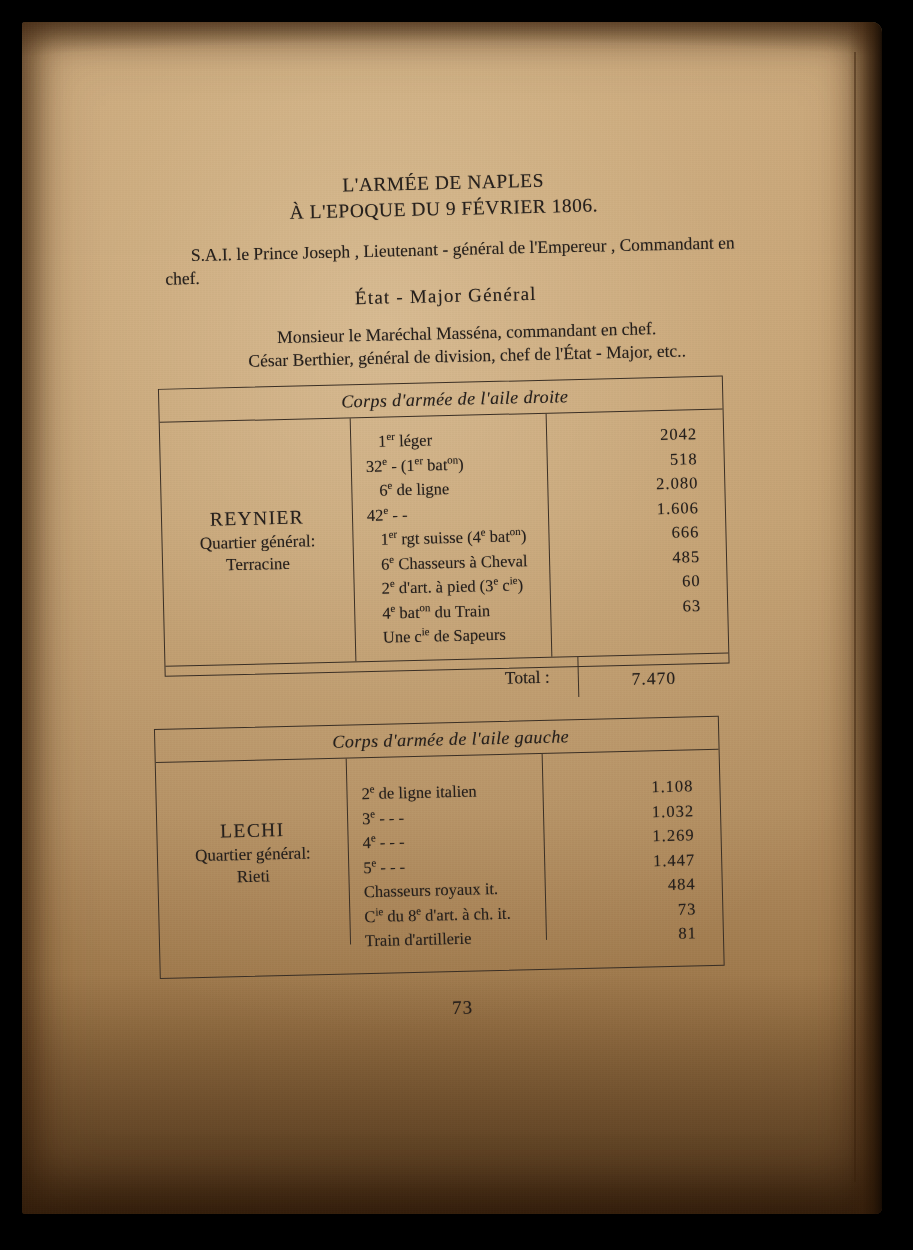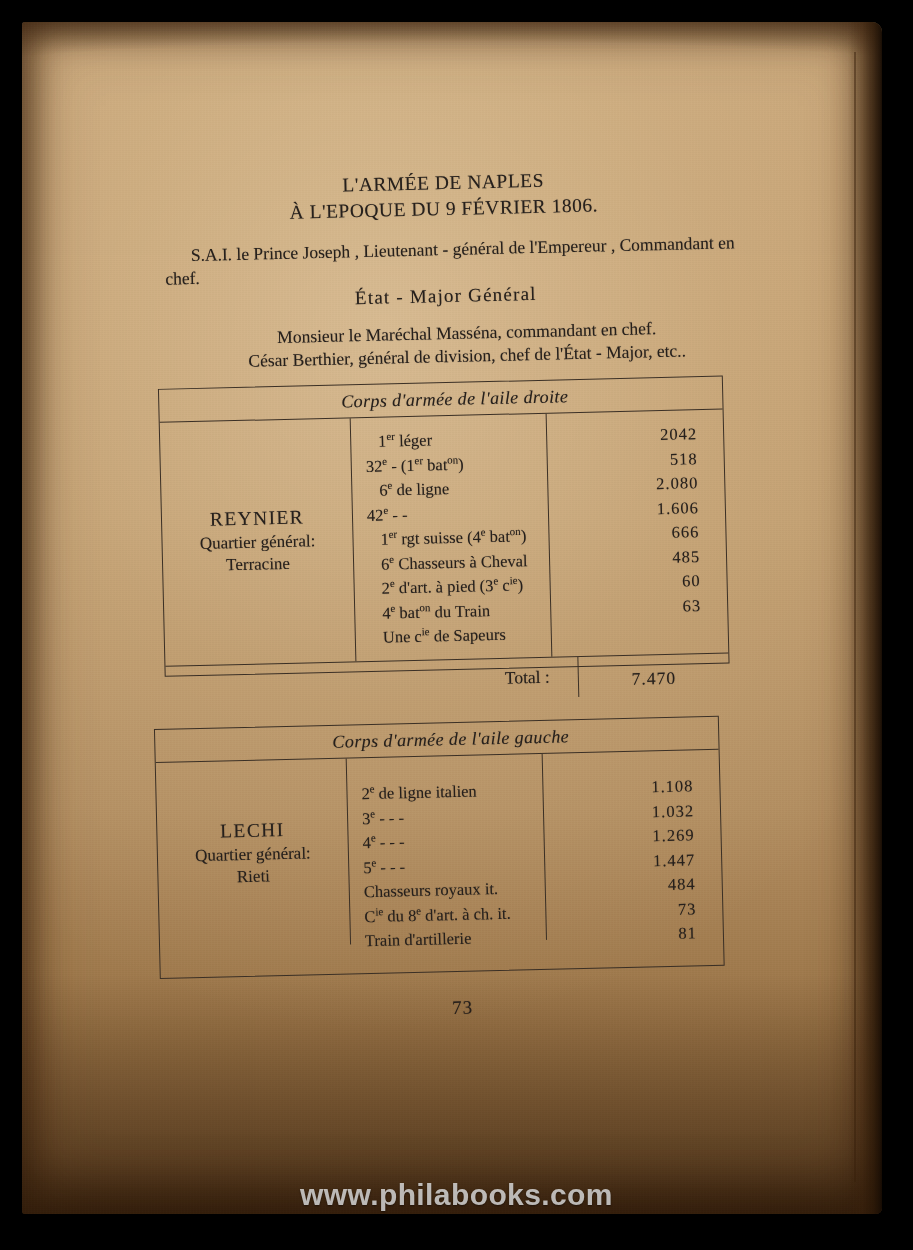--- a/index.html
+++ b/index.html
@@ -288,15 +288,14 @@
       </div>
     </div>
 
     <div id="top-curl"></div>
     <div id="bottom-dark"></div>
     <div id="gutter"></div>
     <div id="edge-line"></div>
 
   </div>
 
-  <div id="watermark">www.philabooks.com</div>
 
 </div>
 
 </body></html>

